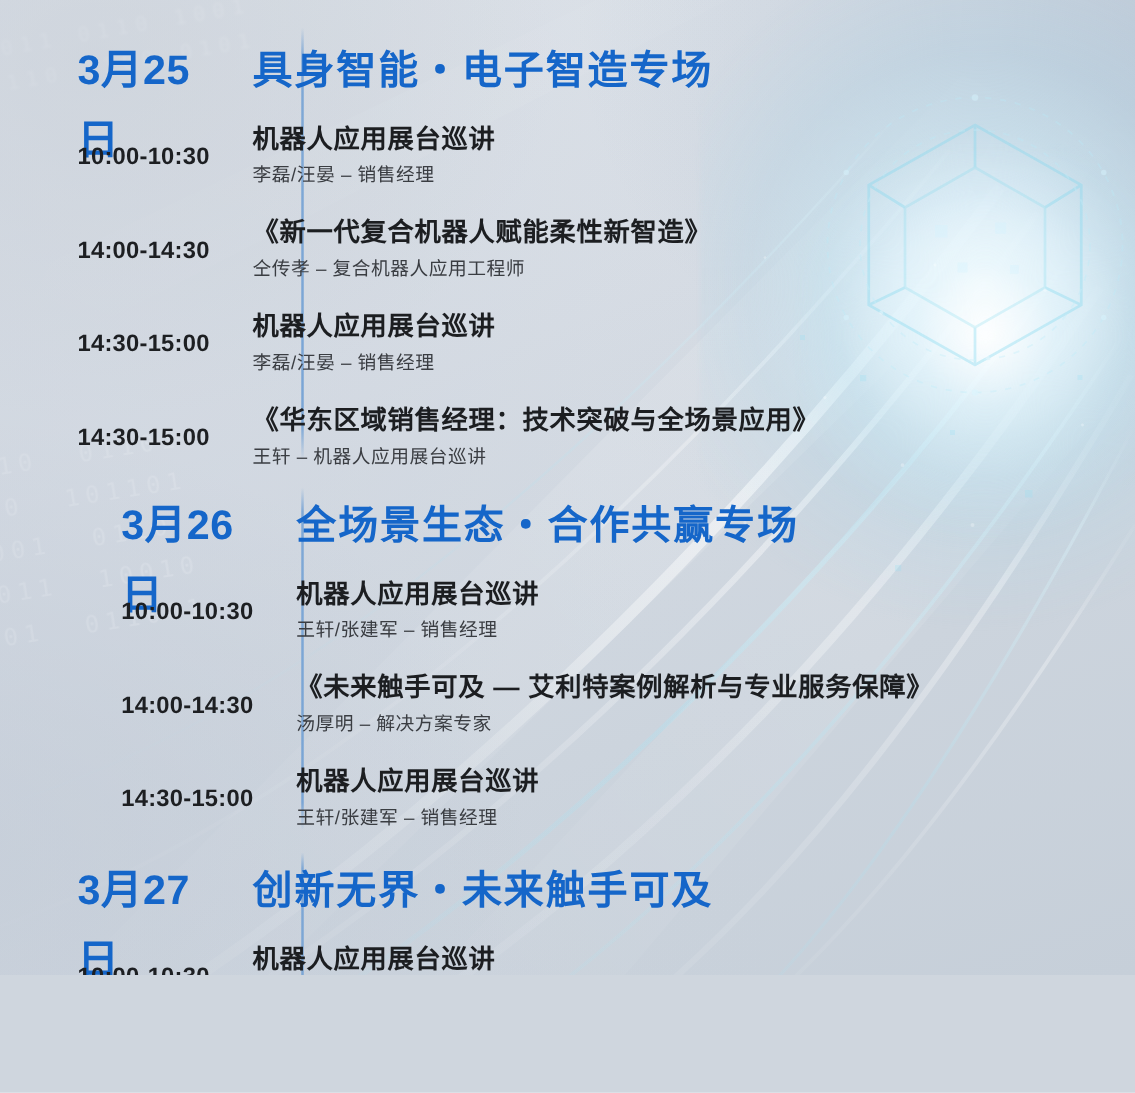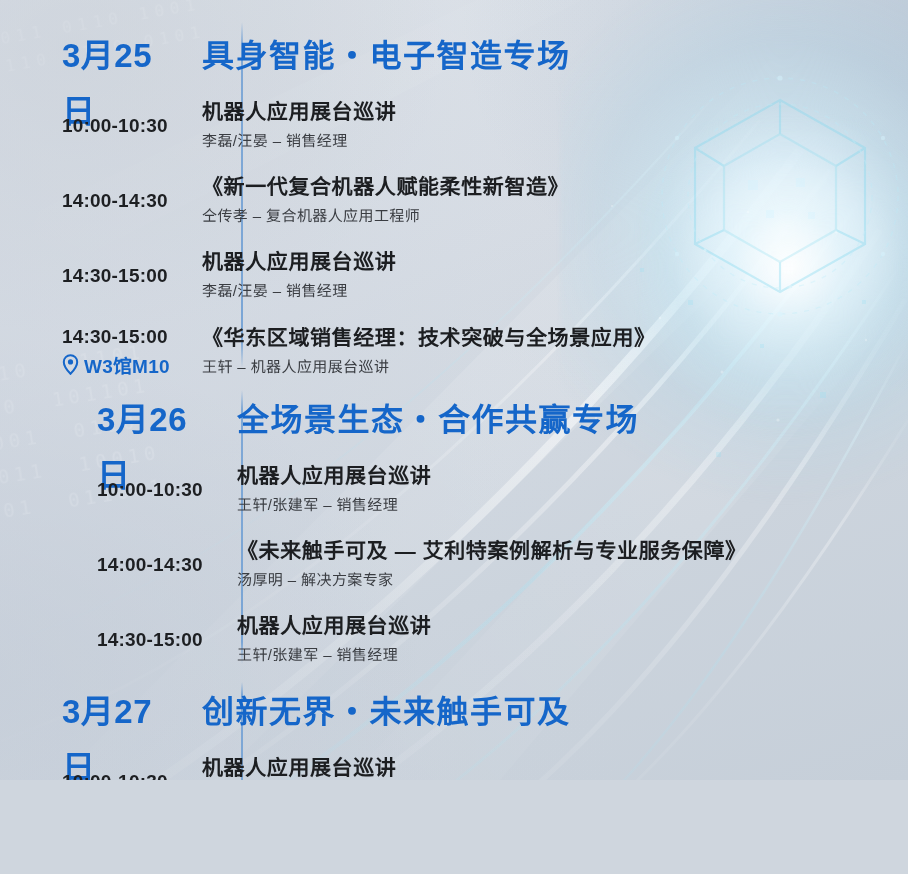--- a/index.html
+++ b/index.html
@@ -287,27 +287,20 @@
         </div>
         <div class="s-body">
           <div class="s-title">机器人应用展台巡讲</div>
           <div class="s-speaker">李磊/汪晏 – 销售经理</div>
         </div>
       </div>
 
       <div class="session" style="margin-top:22px;">
         <div class="s-time">
           <span class="t">14:30-15:00</span>
-          <span class="venue">
-            <svg width="17" height="21" viewBox="0 0 17 21" aria-hidden="true">
-              <path d="M8.5 1.2c-3.7 0-6.7 3-6.7 6.7 0 4.9 6.7 11.9 6.7 11.9s6.7-7 6.7-11.9c0-3.7-3-6.7-6.7-6.7z" fill="none" stroke="#1566c9" stroke-width="2"></path>
-              <circle cx="8.5" cy="7.9" r="2.6" fill="#1566c9"></circle>
-            </svg>
-            <span>W3馆M10</span>
-          </span>
         </div>
         <div class="s-body">
           <div class="s-title">《华东区域销售经理：技术突破与全场景应用》</div>
           <div class="s-speaker">王轩 – 机器人应用展台巡讲</div>
         </div>
       </div>
     </div>
 
     <div class="day-block" style="top:392px;margin-left:35px;">
       <div class="day-head">

